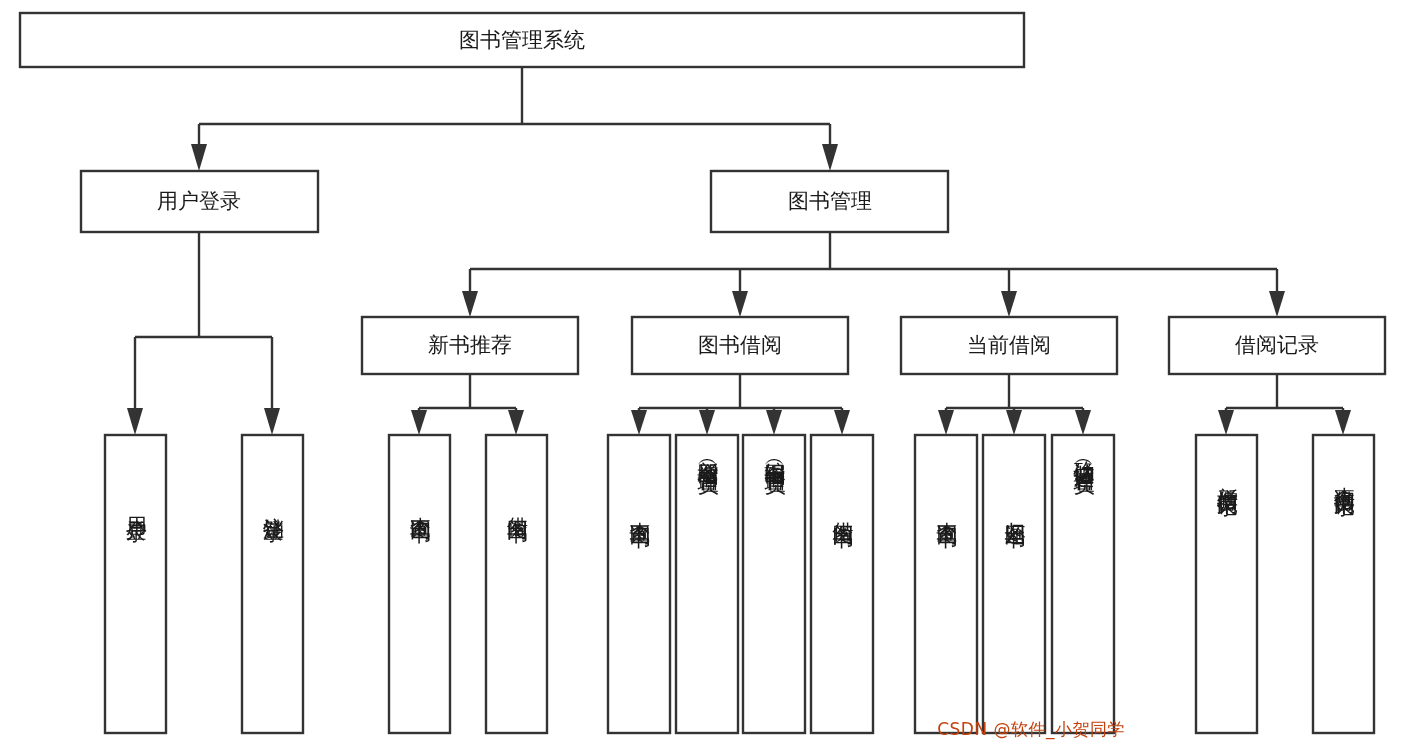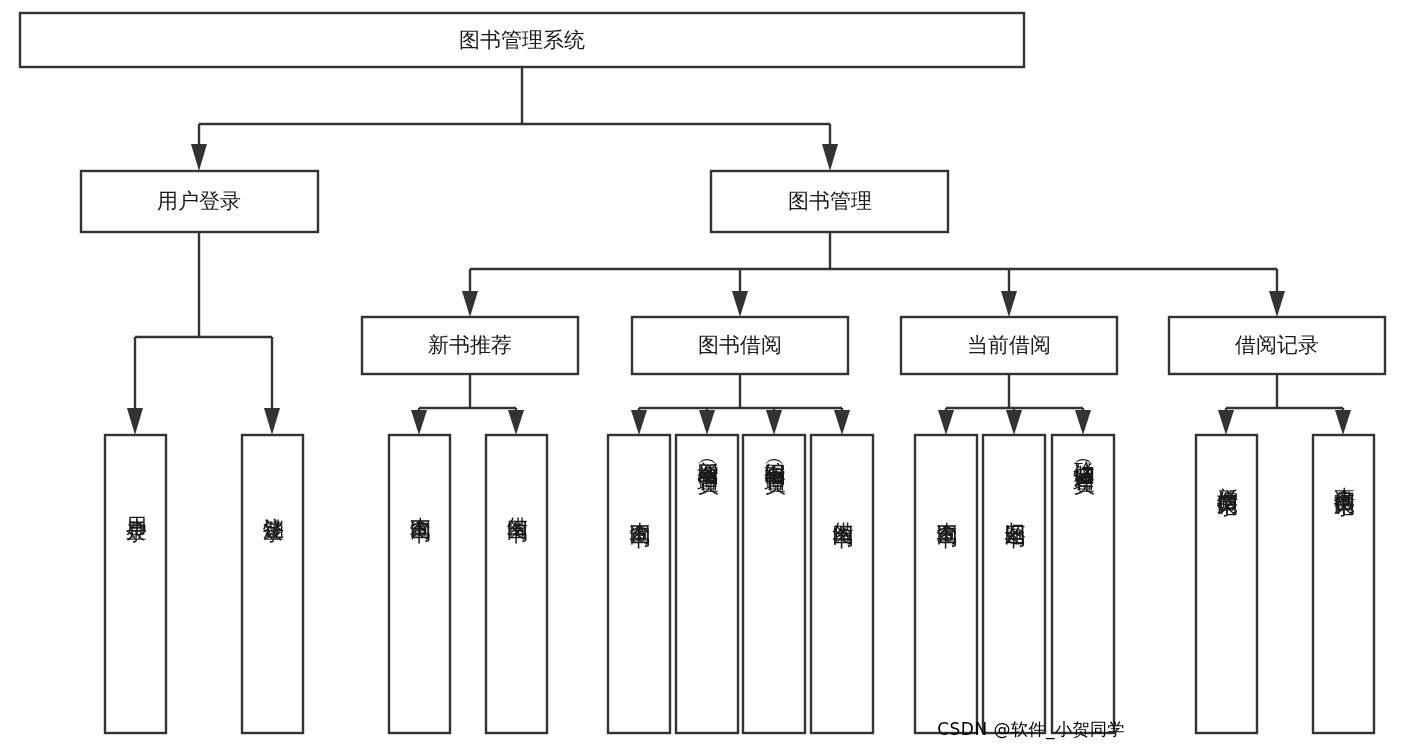--- a/index.html
+++ b/index.html
@@ -64,21 +64,21 @@
     color: #1a1a1a;
     letter-spacing: 2px;
     white-space: nowrap;
   }
   #watermark {
     position: absolute;
     right: 8px;
     bottom: 6px;
     font-family: "DejaVu Sans", "Liberation Sans", sans-serif;
     font-size: 17px;
-    color: #000000;
+    color: #c2410c;
     letter-spacing: 0.5px;
     white-space: nowrap;
   }
 </style>
 </head>
 <body>
 
 <div id="diagram-root">
 
   <svg id="tree-svg" viewBox="0 0 1405 747">

